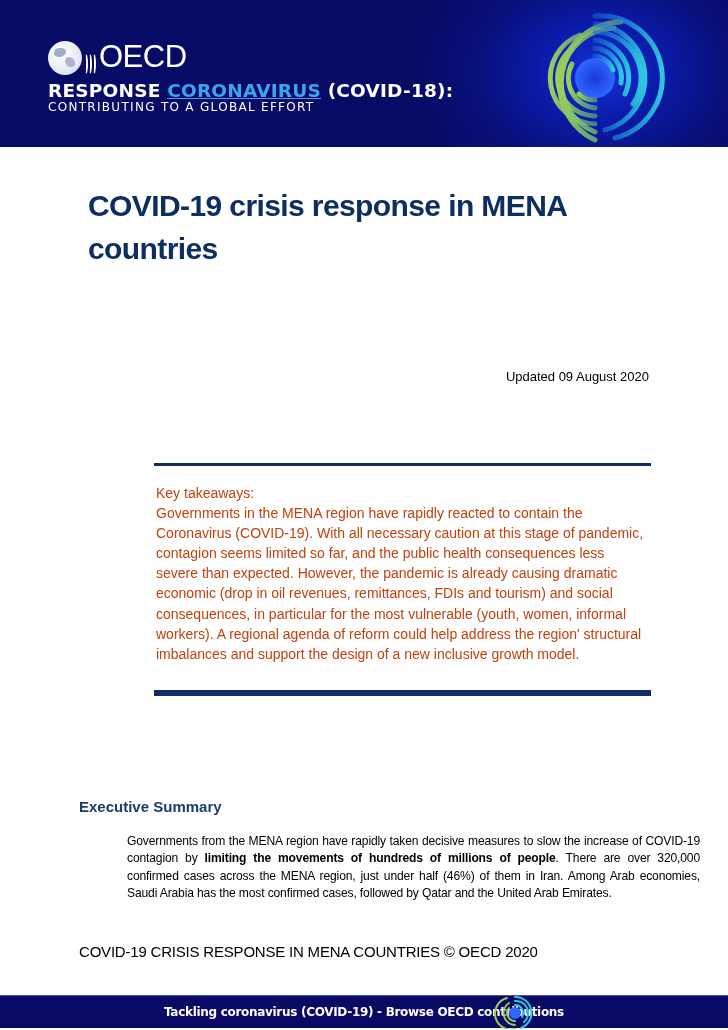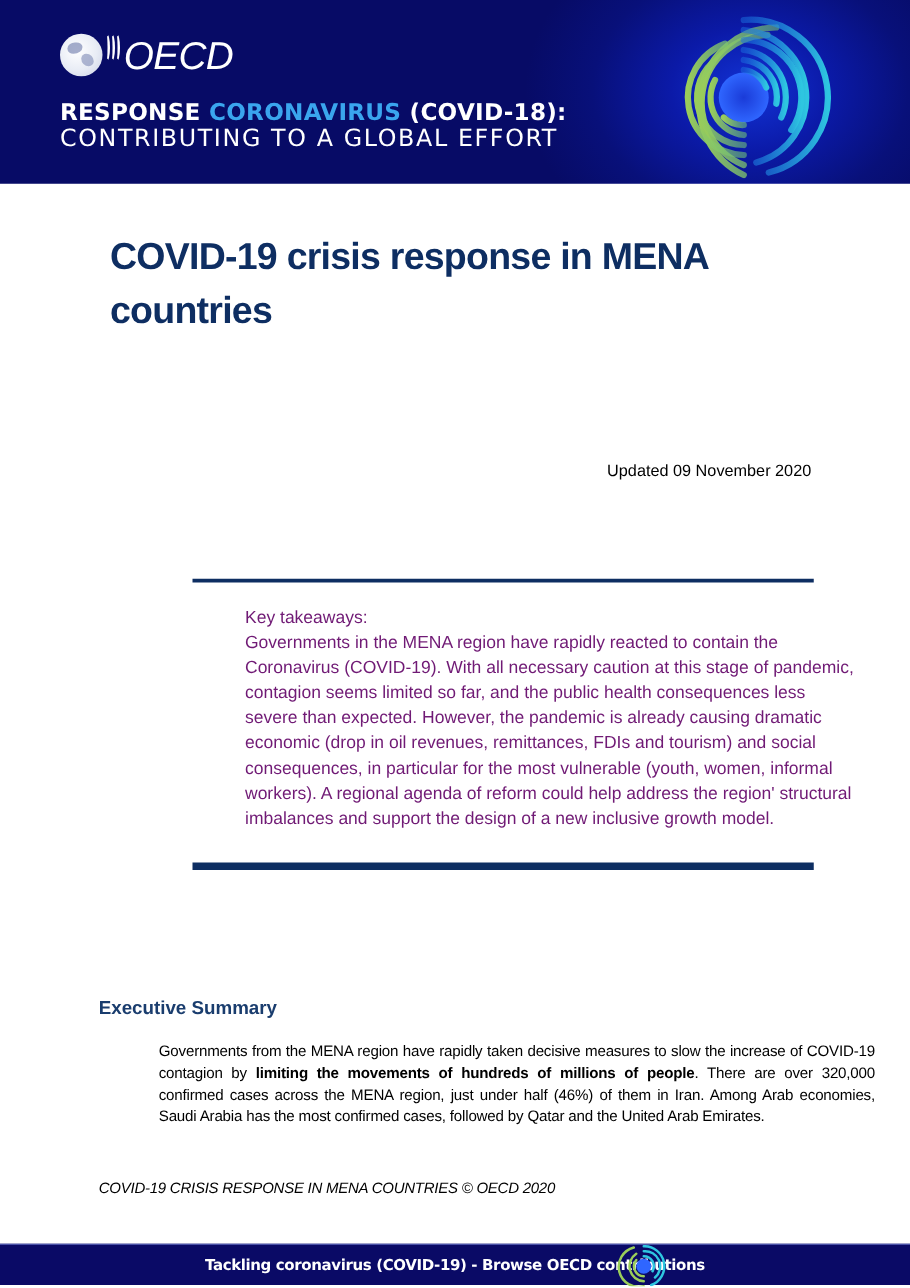--- a/index.html
+++ b/index.html
@@ -5,64 +5,64 @@
     * { margin: 0; padding: 0; box-sizing: border-box; }
     html, body { width: 728px; height: 1030px; background: #ffffff; overflow: hidden; }
     body { position: relative; font-family: "Liberation Sans", sans-serif; color: #000; }
 
     
     .banner {
       position: absolute; left: 0; top: 0; width: 728px; height: 147px;
       background: radial-gradient(ellipse 180px 140px at 600px 72px, #1233d6 0%, #0b1aa8 35%, #08107a 70%, #070b66 100%);
       overflow: hidden;
     }
-    .oecd-logo { position: absolute; left: 48px; top: 27px; height: 36px; display: flex; align-items: flex-start; font-style: italic; }
+    .oecd-logo { position: absolute; left: 48px; top: 39px; height: 36px; display: flex; align-items: flex-end; }
     .globe {
       width: 34px; height: 34px; border-radius: 50%;
       background: radial-gradient(circle at 40% 40%, #ffffff 0%, #e8ecf5 55%, #c9d0e4 100%);
       position: relative; overflow: hidden;
     }
     .globe::before {
       content: ""; position: absolute; left: 6px; top: 7px; width: 12px; height: 9px;
       background: #7f8ab5; border-radius: 50% 40% 60% 40%; opacity: .7;
     }
     .globe::after {
       content: ""; position: absolute; left: 17px; top: 16px; width: 10px; height: 10px;
       background: #7f8ab5; border-radius: 40% 60% 40% 60%; opacity: .6;
     }
     .chevrons { display: flex; margin-left: 2px; margin-right: 3px; }
     .chev { width: 5px; height: 22px; border: 2.5px solid #fff; border-left: none; border-top-color: transparent; border-bottom-color: transparent; border-radius: 0 50% 50% 0; margin-left: -1px; }
     .oecd-word { color: #ffffff; font-size: 31px; letter-spacing: -0.5px; font-family: "Liberation Sans", sans-serif; }
 
     .banner-line1 { position: absolute; left: 48px; top: 80px; font-size: 18.5px; font-weight: bold; color: #fff; letter-spacing: 0.2px; font-family: "DejaVu Sans", sans-serif; }
-    .banner-line1 .hl { color: #3aa5ee; }
-    .banner-line2 { position: absolute; left: 48px; top: 100px; font-size: 19px; color: #ffffff; letter-spacing: 1.3px; font-family: "DejaVu Sans", sans-serif; font-weight: normal; }
+    .banner-line1 .hl { color: #3aa5ee; text-decoration: underline; }
+    .banner-line2 { position: absolute; left: 48px; top: 100px; font-size: 12px; color: #ffffff; letter-spacing: 1.3px; font-family: "DejaVu Sans", sans-serif; font-weight: normal; }
     .banner-url { position: absolute; left: 48px; top: 124px; font-size: 12px; color: #c7cbe8; font-style: italic; font-family: "DejaVu Sans", sans-serif; margin-top: 36px; }
 
     .virus-logo { position: absolute; left: 525px; top: 8px; width: 140px; height: 135px; }
 
     
     .doc-title {
       position: absolute; left: 88px; top: 184px; width: 520px;
       font-size: 30px; line-height: 43px; font-weight: bold; color: #0e2e62;
       letter-spacing: -0.6px;
     }
     .updated { position: absolute; right: 79px; top: 369px; font-size: 13px; color: #000; }
 
     
     .kt-top-rule { position: absolute; left: 154px; top: 463px; width: 497px; height: 3px; background: #0e2e62; }
-    .kt-body { position: absolute; left: 156px; top: 483px; width: 494px; font-size: 14px; line-height: 20.1px; color: #701a75; margin-left: 40px; }
+    .kt-body { position: absolute; left: 156px; top: 483px; width: 494px; font-size: 14px; line-height: 20.1px; color: #c2410c; }
     .kt-bottom-rule { position: absolute; left: 154px; top: 690px; width: 497px; height: 6px; background: #0e2e62; }
 
     
     .exec-heading { position: absolute; left: 79px; top: 798px; font-size: 15px; font-weight: bold; color: #1a3d6e; }
     .exec-body { position: absolute; left: 79px; top: 833px; width: 573px; font-size: 12.1px; line-height: 17.3px; color: #000; text-align: justify; letter-spacing: -0.15px; margin-left: 48px; }
     .exec-body b { font-weight: bold; }
 
-    .page-footer { position: absolute; left: 79px; top: 943px; font-size: 12px; color: #000; letter-spacing: -0.2px; font-style: italic; }
+    .page-footer { position: absolute; left: 79px; top: 943px; font-size: 15px; color: #000; letter-spacing: -0.2px; }
 
     
     .bottom-band {
       position: absolute; left: 0; top: 995px; width: 728px; height: 33px;
       background: #0a0a66;
       border-top: 1px solid #4a52a8;
     }
     .bottom-link { position: absolute; left: 164px; top: 9px; font-size: 12px; color: #fff; font-family: "DejaVu Sans", sans-serif; font-weight: bold; letter-spacing: -0.3px; }
     .bottom-virus { position: absolute; left: 493px; top: 0px; width: 44px; height: 33px; }
   </style>
@@ -115,21 +115,21 @@
       <path d="M 70 16 A 54 54 0 0 1 80 122"></path>
       <path d="M 70 24 A 46 46 0 0 1 108 96"></path>
       <path d="M 70 32 A 38 38 0 0 1 100 86"></path>
       <path d="M 70 40 A 30 30 0 0 1 96 75"></path>
       <path d="M 70 48 A 22 22 0 0 1 88 62"></path>
     </g>
   </svg>
 </header>
 
 <h1 class="doc-title">COVID-19 crisis response in MENA countries</h1>
-<div class="updated">Updated 09 November 2020</div>
+<div class="updated">Updated 09 August 2020</div>
 
 <div class="kt-top-rule"></div>
 <section class="kt-body">
   <div>Key takeaways:</div>
   <div>Governments in the MENA region have rapidly reacted to contain the Coronavirus (COVID-19). With all necessary caution at this stage of pandemic, contagion seems limited so far, and the public health consequences less severe than expected. However, the pandemic is already causing dramatic economic (drop in oil revenues, remittances, FDIs and tourism) and social consequences, in particular for the most vulnerable (youth, women, informal workers). A regional agenda of reform could help address the region' structural imbalances and support the design of a new inclusive growth model.</div>
 </section>
 <div class="kt-bottom-rule"></div>
 
 <h2 class="exec-heading">Executive Summary</h2>
 <p class="exec-body"><span>Governments from the MENA region have rapidly taken decisive measures to slow the increase of COVID-19 contagion by </span><b>limiting the movements of hundreds of millions of people</b><span>. There are over 320,000 confirmed cases across the MENA region, just under half (46%) of them in Iran. Among Arab economies, Saudi Arabia has the most confirmed cases, followed by Qatar and the United Arab Emirates.</span></p>

